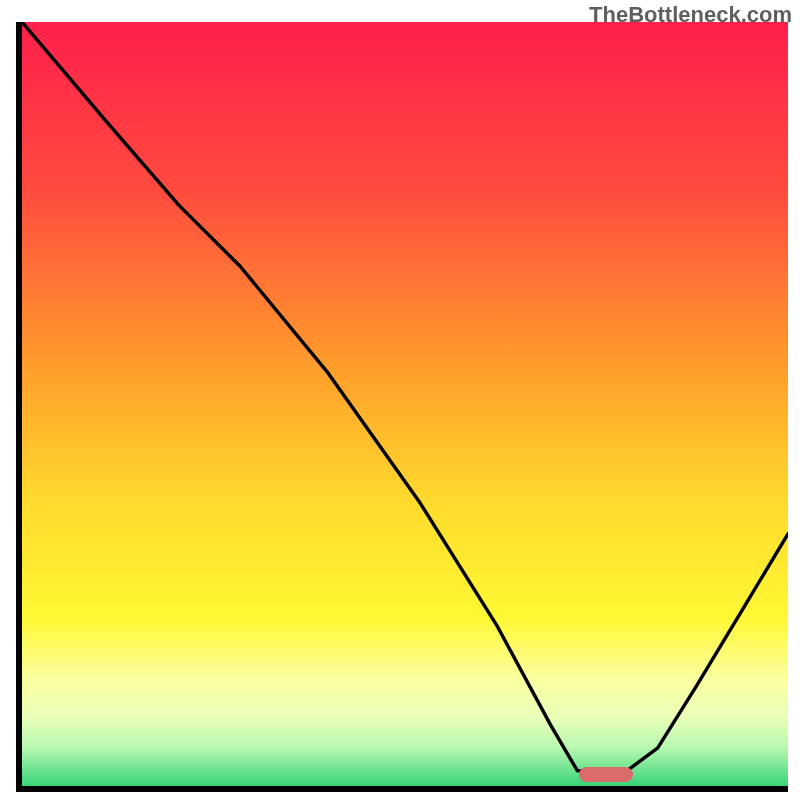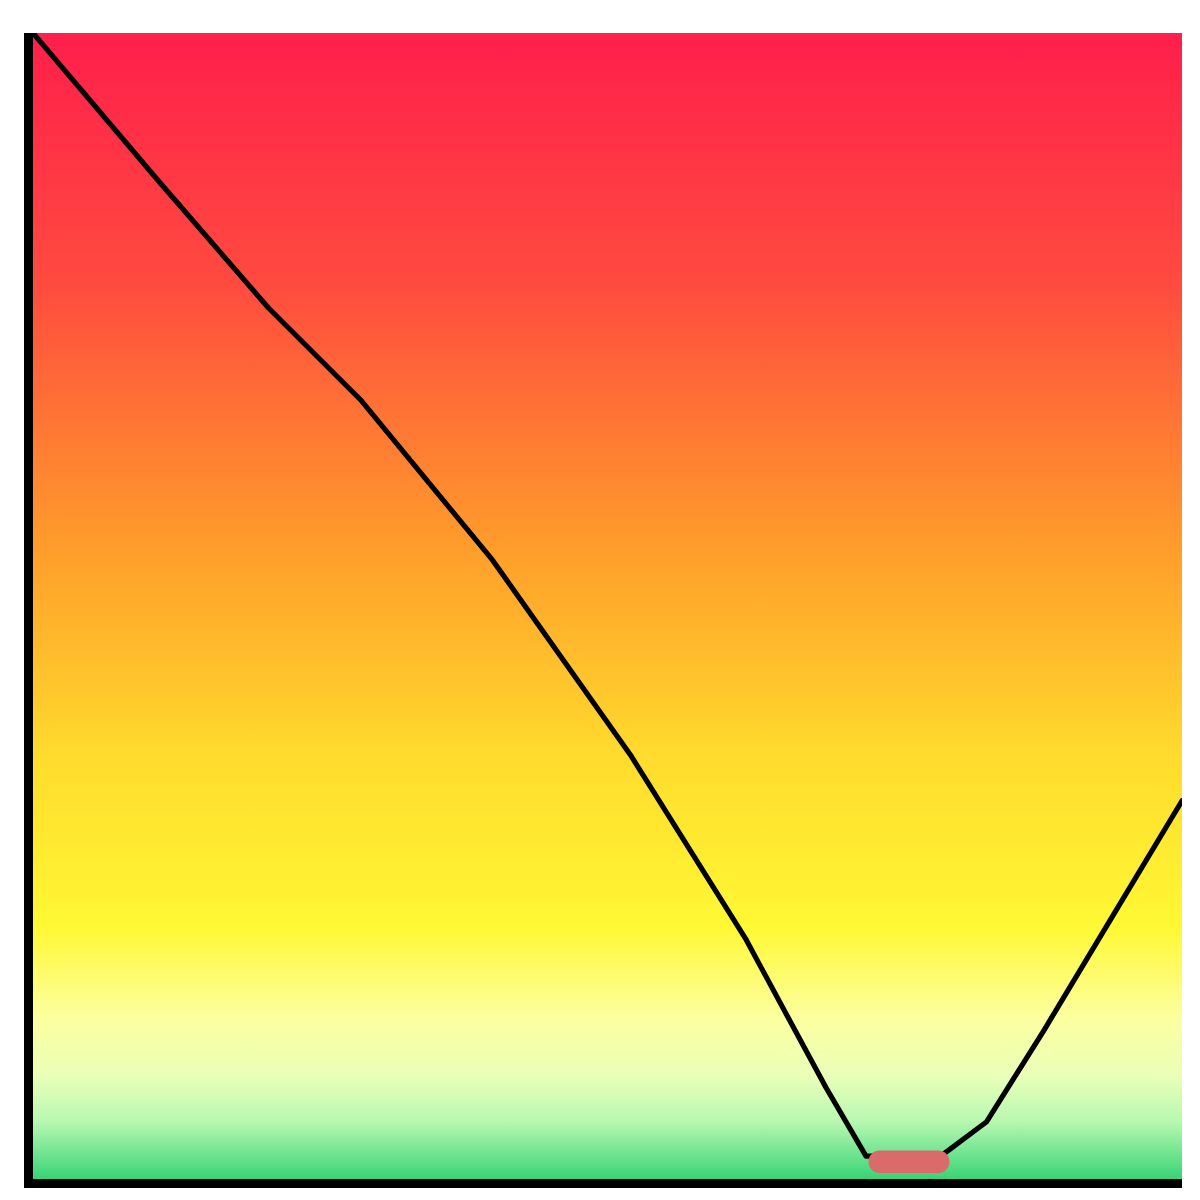--- a/index.html
+++ b/index.html
@@ -50,20 +50,21 @@
     font-family: Arial, Helvetica, sans-serif;
     font-size: 22px;
     font-weight: 600;
   }
 </style>
 </head>
 <body>
 
 <div class="container">
 
+  <div class="watermark">TheBottleneck.com</div>
 
   <div class="axis-y" style="left: 16px; top: 22px; width: 6px; height: 770px;"></div>
   <div class="axis-x" style="left: 16px; top: 786px; height: 6px; width: 772px;"></div>
 
   <div class="plot-area">
     <svg class="gradient-bg" preserveAspectRatio="none" viewBox="0 0 100 100">
       <defs>
         <linearGradient id="bg-grad" x1="0" y1="0" x2="0" y2="1">
             <stop offset="0%" stop-color="#ff1f4b"></stop>
             <stop offset="22%" stop-color="#ff4b3f"></stop>

